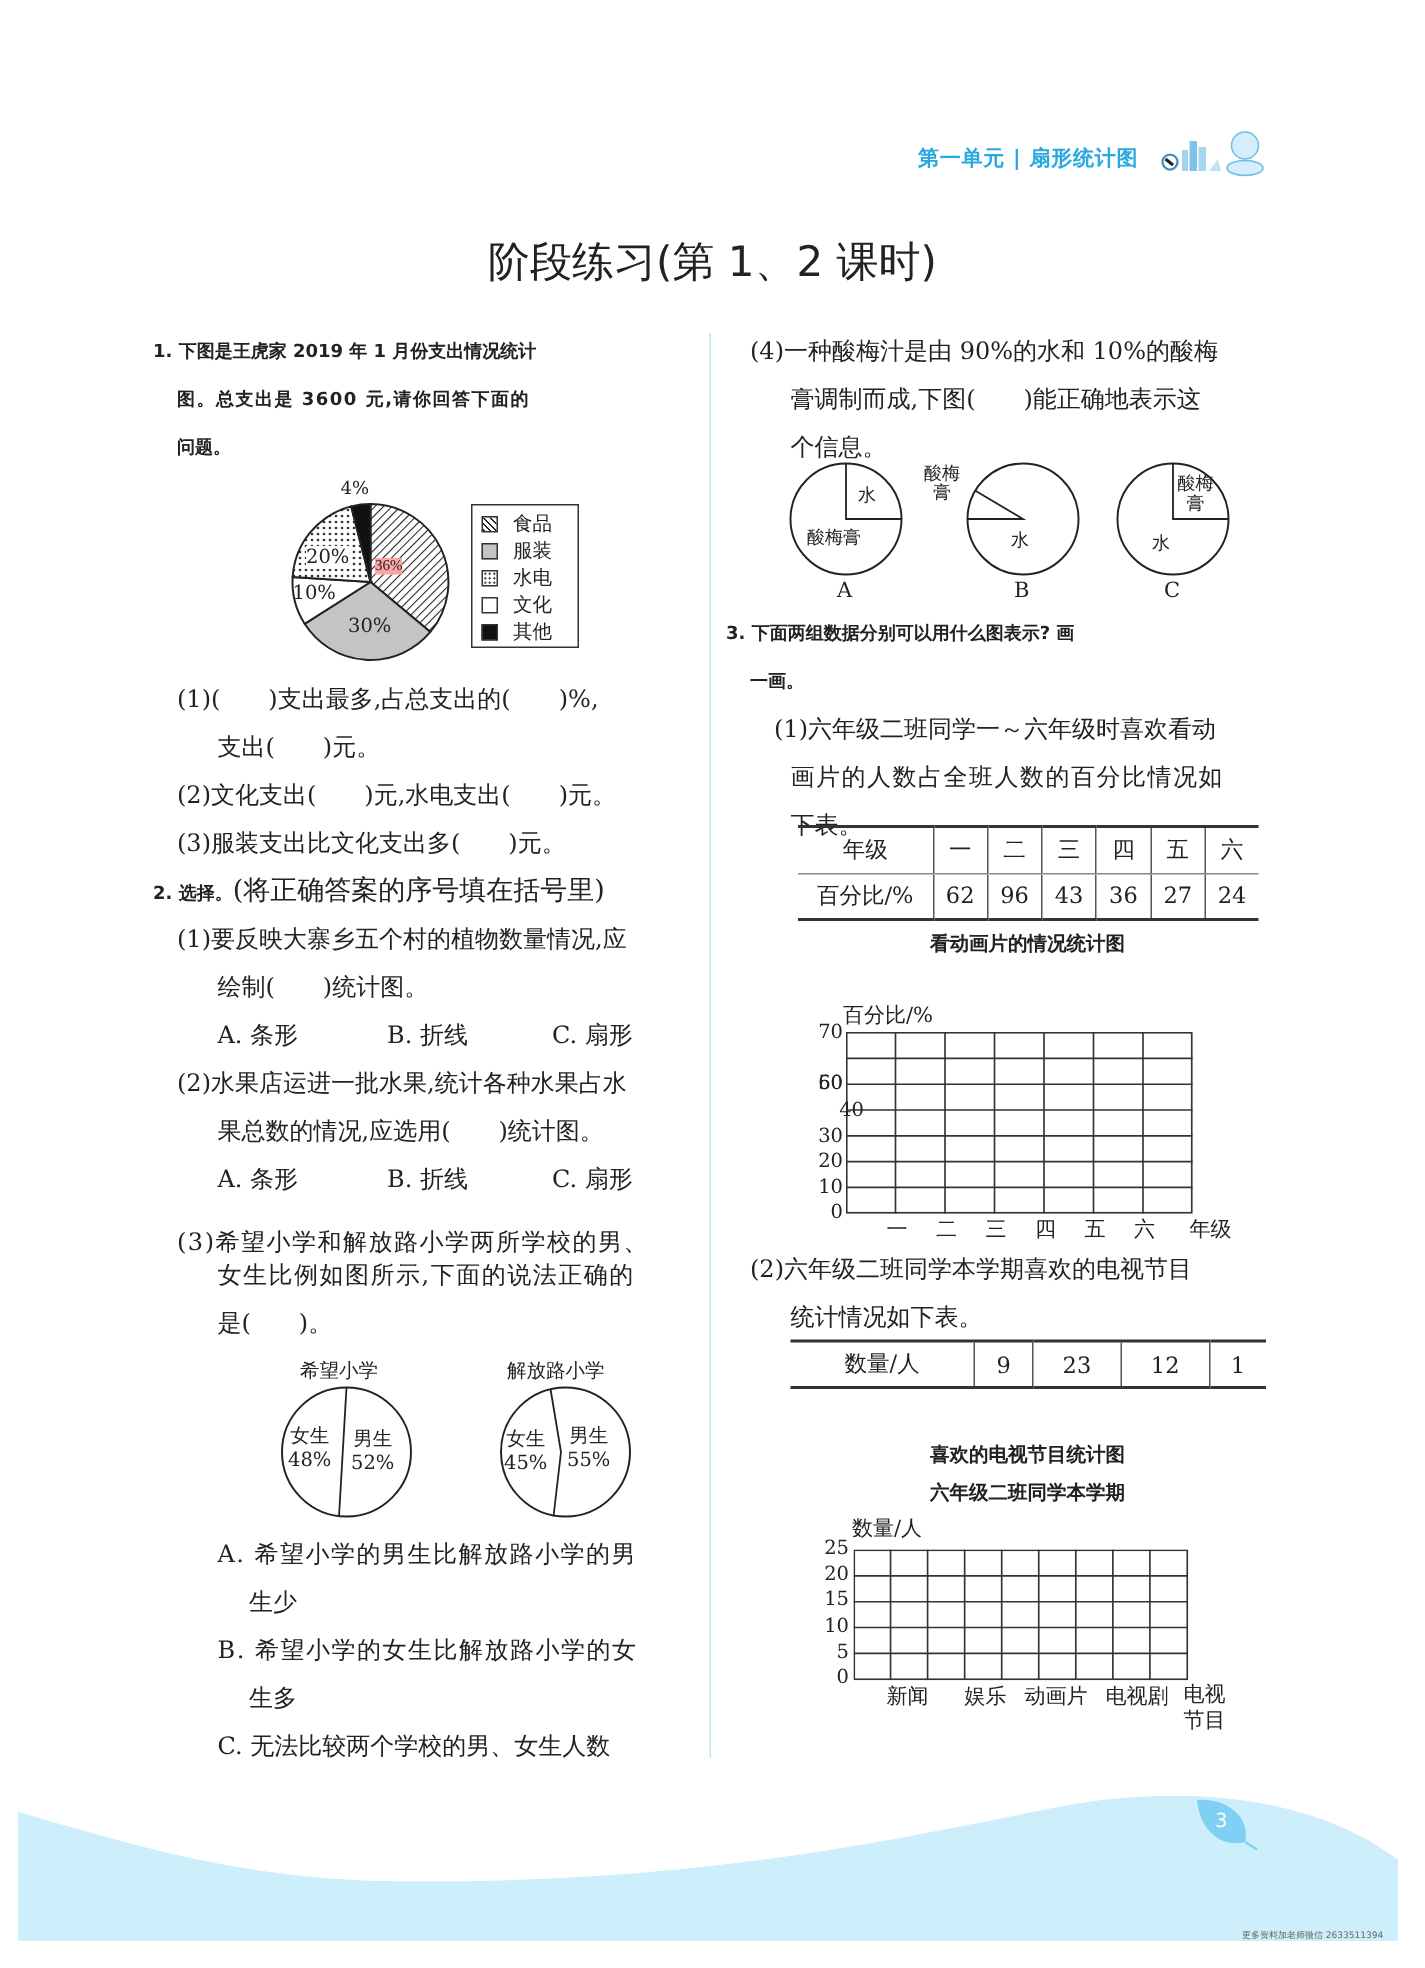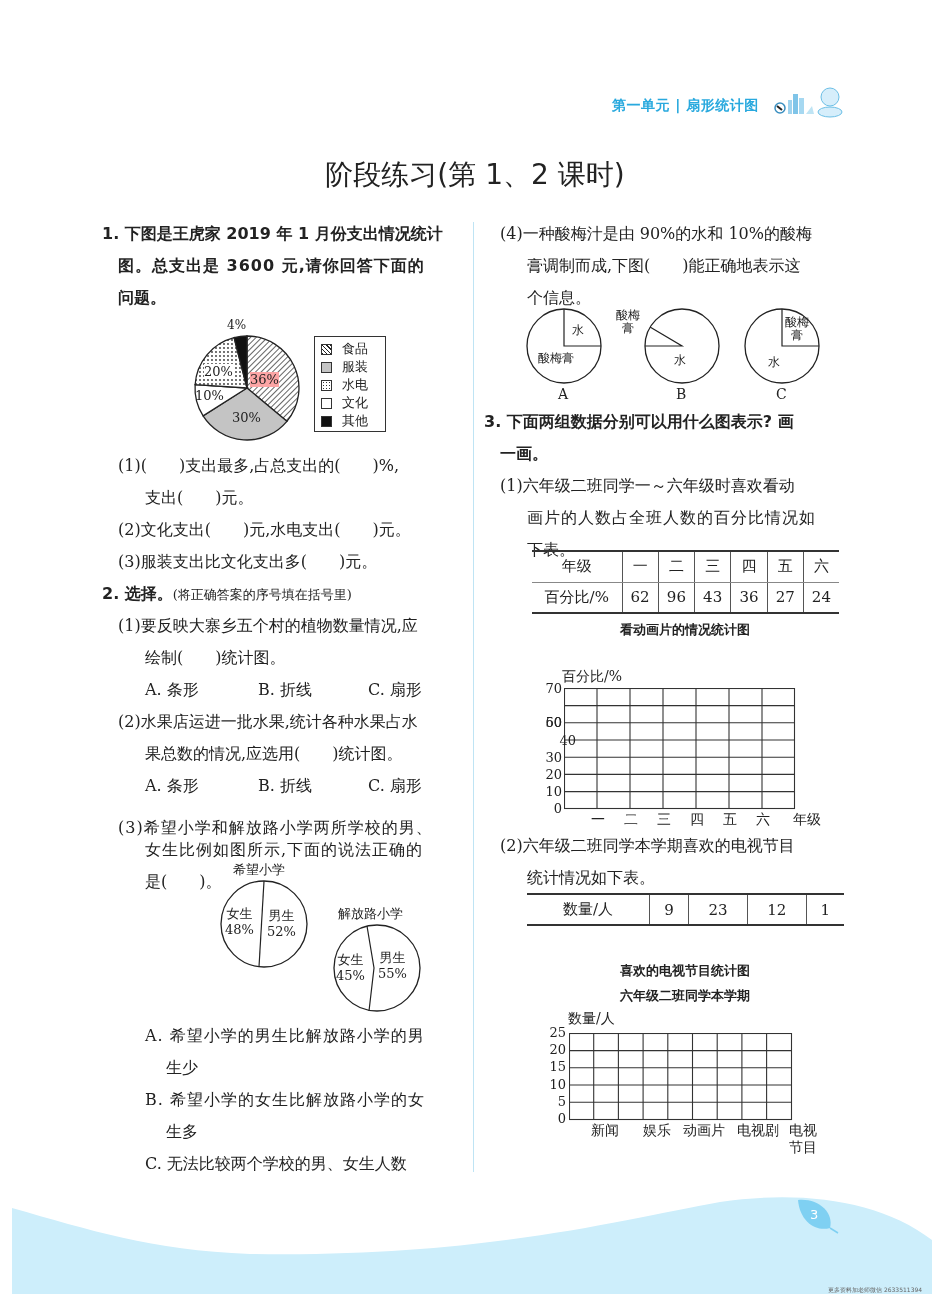--- a/index.html
+++ b/index.html
@@ -10,22 +10,22 @@
   .serif { font-family: "DejaVu Serif", "Liberation Serif", serif; }
 
   
   .header-label { left: 612px; top: 97px; font-size: 14px; color: #29a9de; font-weight: bold; letter-spacing: 0.5px; }
   .header-logo { left: 774px; top: 84px; width: 72px; height: 36px; }
   .page-title { left: 0; width: 950px; top: 156px; text-align: center; font-size: 28px; color: #222; }
 
   .divider { left: 473px; top: 222px; width: 1px; height: 950px; background: #bfe4f4; }
 
   .line { font-size: 16px; line-height: 32px; white-space: nowrap; }
-  .q-head { font-weight: bold; font-family: "DejaVu Sans", "Liberation Sans", sans-serif; font-size: 16px; }
-  .note { font-size: 13px; }
+  .q-head { font-weight: bold; font-family: "DejaVu Sans", "Liberation Sans", sans-serif; font-size: 12px; }
+  .note { font-size: 18px; }
 
   
   .legend { left: 314px; top: 336px; width: 72px; height: 96px; border: 1px solid #333; padding: 3px 6px; }
   .legend-row { display: flex; align-items: center; height: 18px; font-size: 13px; }
   .swatch { width: 11px; height: 11px; border: 1px solid #333; margin-right: 10px; }
 
   table.data { border-collapse: collapse; font-size: 15px; }
   table.data td { border-left: 1px solid #555; text-align: center; height: 31px; padding: 0 4px; }
   table.data td:first-child { border-left: none; }
   table.data tr:first-child td { border-top: 2px solid #333; border-bottom: 1px solid #888; }
@@ -80,21 +80,21 @@
     <path d="M57 70 L96.9 103.3 A52 52 0 0 1 13.1 97.9 Z" fill="#c4c4c4" stroke="#222" stroke-width="1.3"></path>
 
     <path d="M57 70 L13.1 97.9 A52 52 0 0 1 5.1 66.7 Z" fill="#fff" stroke="#222" stroke-width="1.3"></path>
 
     <path d="M57 70 L5.1 66.7 A52 52 0 0 1 44.1 19.6 Z" fill="url(#dots)" stroke="#222" stroke-width="1.3"></path>
 
     <path d="M57 70 L44.1 19.6 A52 52 0 0 1 57 18 Z" fill="#111" stroke="#222" stroke-width="1.3"></path>
   </svg>
   <span class="abs serif" style="left:37px;top:0px;font-size:12px;">4%</span>
   <span class="abs serif" style="left:14px;top:46px;font-size:13px;background:#fff;">20%</span>
-  <span class="abs serif" style="left:60px;top:54px;font-size:13px;background:#fca5a5;">36%</span>
+  <span class="abs serif" style="left:60px;top:54px;font-size:10px;background:#fca5a5;font-family:Liberation Serif, serif;">36%</span>
   <span class="abs serif" style="left:5px;top:70px;font-size:13px;">10%</span>
   <span class="abs serif" style="left:42px;top:92px;font-size:13px;">30%</span>
 </div>
 
 <div class="abs legend">
   <div class="legend-row">
     <span class="swatch" style="background:repeating-linear-gradient(45deg,#222 0 1px,#fff 1px 3px);"></span>
     <span>食品</span>
   </div>
   <div class="legend-row">
@@ -130,21 +130,21 @@
 <div class="abs line" style="left:368px;top:674px;">C. 扇形</div>
 <div class="abs line" style="left:118px;top:706px;">(2)水果店运进一批水果,统计各种水果占水</div>
 <div class="abs line" style="left:145px;top:738px;">果总数的情况,应选用(　　)统计图。</div>
 <div class="abs line" style="left:145px;top:770px;">A. 条形</div>
 <div class="abs line" style="left:258px;top:770px;">B. 折线</div>
 <div class="abs line" style="left:368px;top:770px;">C. 扇形</div>
 <div class="abs line" style="left:118px;top:812px;letter-spacing:1px;">(3)希望小学和解放路小学两所学校的男、</div>
 <div class="abs line" style="left:145px;top:834px;letter-spacing:1px;">女生比例如图所示,下面的说法正确的</div>
 <div class="abs line" style="left:145px;top:866px;">是(　　)。</div>
 
-<div class="abs" style="left:186px;top:856px;width:90px;height:115px;margin-left:33px;">
+<div class="abs" style="left:186px;top:900px;width:90px;height:115px;">
   <div class="abs" style="left:14px;top:5px;font-size:13px;">希望小学</div>
   <svg class="abs" style="left:0;top:22px;" width="90" height="92" viewBox="0 0 90 92">
     <circle cx="45" cy="46" r="43" fill="#fff" stroke="#222" stroke-width="1.3"></circle>
     <line x1="45" y1="3" x2="40" y2="89" stroke="#222" stroke-width="1.2"></line>
   </svg>
   <div class="abs" style="left:6px;top:50px;font-size:13px;line-height:16px;text-align:center;">
     <div>女生</div>
     <div>48%</div>
   </div>
   <div class="abs" style="left:48px;top:52px;font-size:13px;line-height:16px;text-align:center;">
@@ -203,21 +203,21 @@
     <polyline points="40,3 40,40 77,40" fill="none" stroke="#222" stroke-width="1.2"></polyline>
   </svg>
   <span class="abs" style="left:43px;top:10px;font-size:12px;line-height:13px;white-space:pre;text-align:center;">酸梅
 膏</span>
   <span class="abs" style="left:26px;top:48px;font-size:12px;">水</span>
   <span class="abs" style="left:34px;top:80px;font-size:14px;">C</span>
 </div>
 
 <div class="abs line q-head" style="left:484px;top:406px;">3. 下面两组数据分别可以用什么图表示? 画</div>
 <div class="abs line q-head" style="left:500px;top:438px;">一画。</div>
-<div class="abs line" style="left:500px;top:470px;">(1)六年级二班同学一～六年级时喜欢看动</div>
+<div class="abs line" style="left:516px;top:470px;">(1)六年级二班同学一～六年级时喜欢看动</div>
 <div class="abs line" style="left:527px;top:502px;letter-spacing:1px;">画片的人数占全班人数的百分比情况如</div>
 <div class="abs line" style="left:527px;top:534px;">下表。</div>
 
 <table class="abs data" style="left:532px;top:550px;width:307px;">
   <tbody>
       <tr>
     <td style="width:90px;">年级</td>
     <td>一</td>
     <td>二</td>
     <td>三</td>

